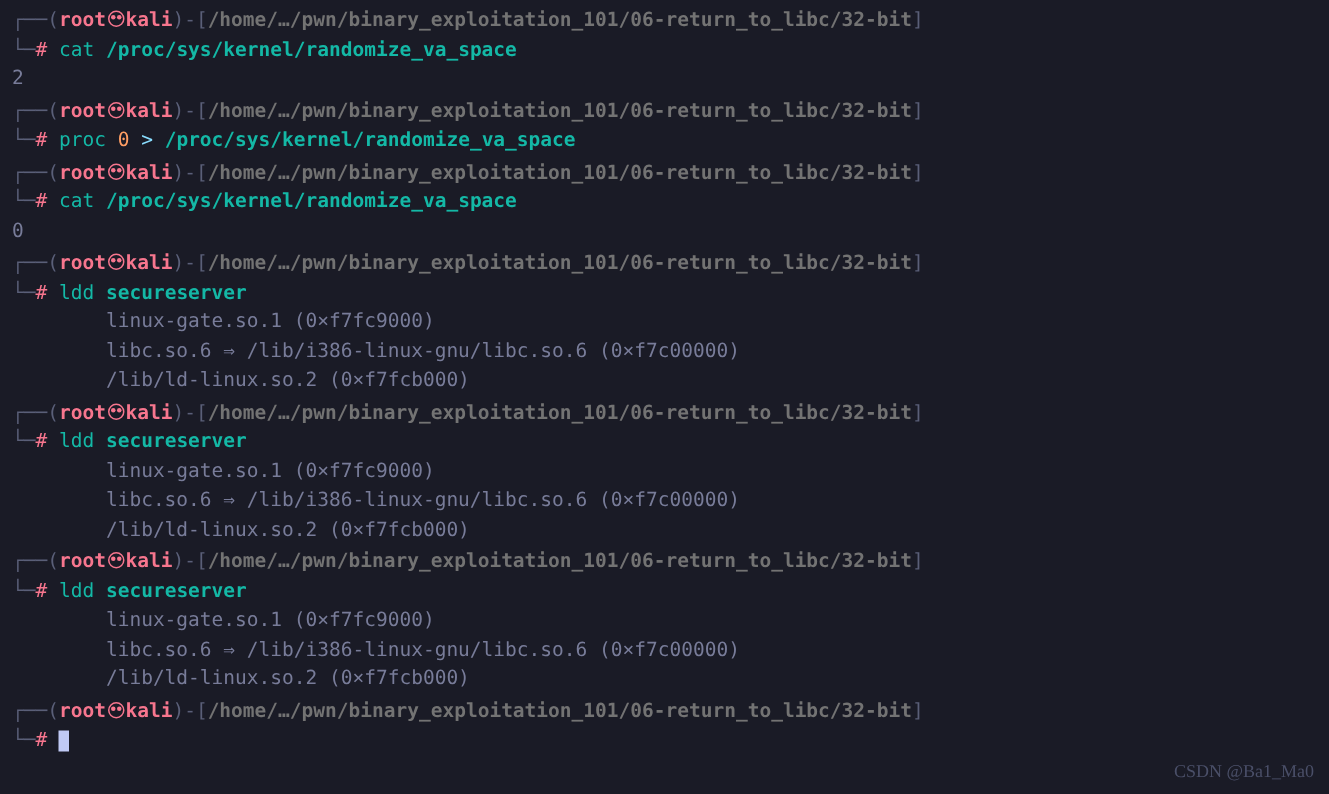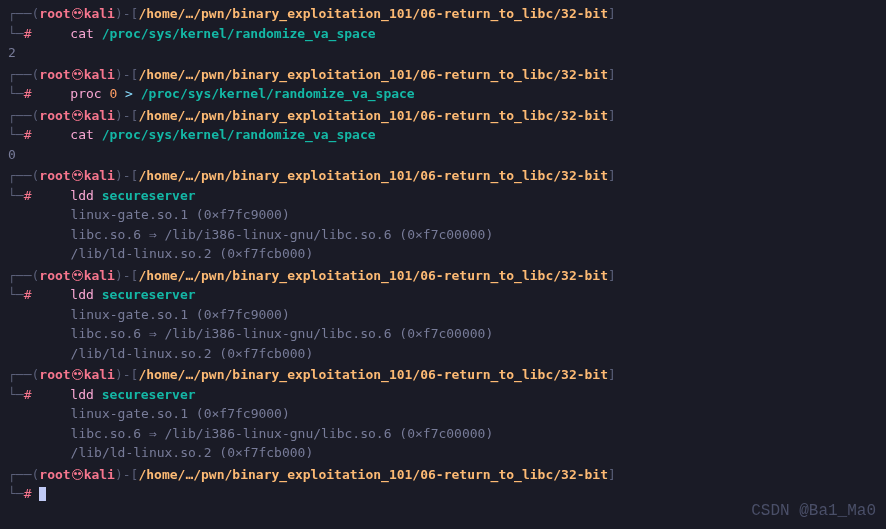--- a/index.html
+++ b/index.html
@@ -16,40 +16,40 @@
     position: relative;
   }
   .block { margin-bottom: 2px; }
   .line { white-space: pre; }
   .tree-top, .tree-bot { color: #5a5f78; }
   .paren { color: #5a5f78; }
   .user { color: #f7768e; font-weight: bold; }
   .at { color: #f7768e; }
   .host { color: #f7768e; font-weight: bold; text-align: center; }
   .brack { color: #5a5f78; }
-  .path { color: #fdba74; font-weight: bold; }
+  .path { color: #737373; font-weight: bold; }
   .hash { color: #f7768e; }
-  .cmd { color: #f9a8d4; margin-left: 31px; }
+  .cmd { color: #14b8a6; }
   .arg { color: #14b8a6; font-weight: bold; }
   .num { color: #ff9e64; }
   .op { color: #89ddff; }
   .out { color: #787c99; }
   .cursor {
     display: inline-block;
     width: 7px; height: 14px;
     background: #c0caf5;
     vertical-align: text-bottom;
   }
   .watermark {
     position: absolute;
     right: 10px;
     bottom: 6px;
     color: #4a4f68;
-    font-size: 16px;
-    font-family: Liberation Mono, monospace;
+    font-size: 12px;
+    font-family: Liberation Serif, serif;
   }
   .skull { 
     display: inline-block; 
     width: 11px; height: 11px;
     border: 1px solid #f7768e;
     border-radius: 50%;
     position: relative;
     vertical-align: -1px;
     margin: 0 1px;
   }

